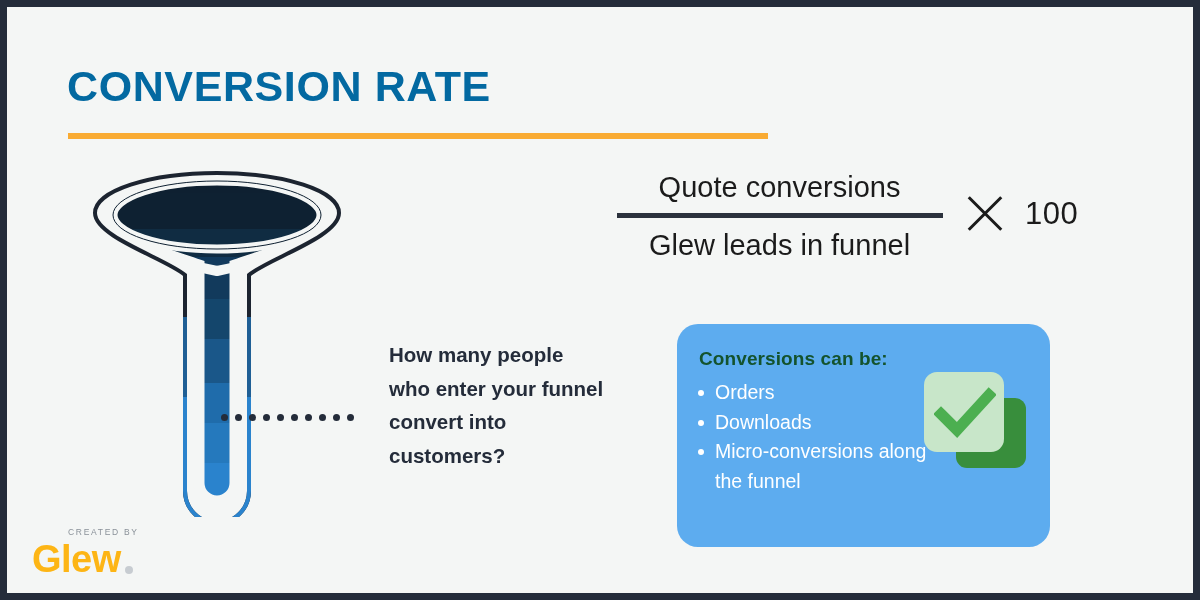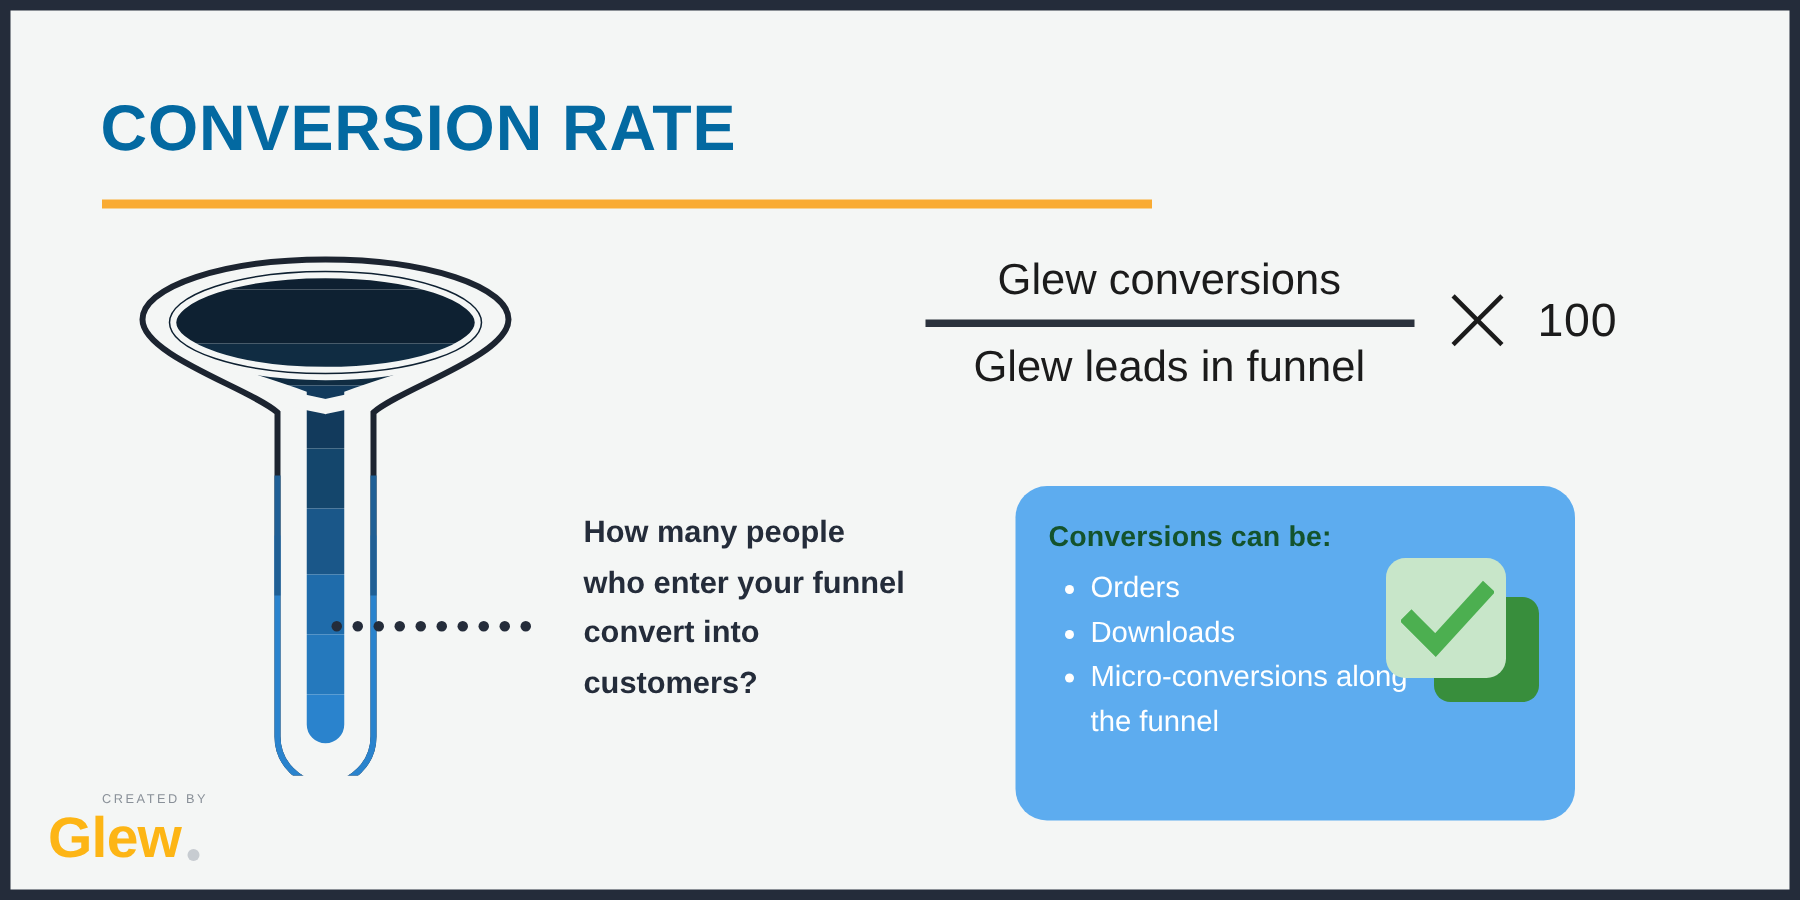--- a/index.html
+++ b/index.html
@@ -145,21 +145,21 @@
     position: absolute;
     left: 22px;
     top: 24px;
     font-size: 19px;
     font-weight: 700;
     color: #14532d;
     letter-spacing: 0.1px;
   }
   .card-list {
     position: absolute;
-    left: 24px;
+    left: 12px;
     top: 54px;
     width: 220px;
     margin: 0;
     padding: 0 0 0 26px;
     list-style: none;
     color: #ffffff;
     font-size: 19.5px;
     line-height: 29.5px;
   }
   .card-list li {
@@ -323,21 +323,21 @@
     <span style="left:84px"></span>
       <span style="left:98px"></span>
       <span style="left:112px"></span>
     <span style="left:126px"></span>
   </div>
 
   <div class="question">How many people who enter your funnel convert into customers?</div>
 
   <div class="formula">
     <div class="frac">
-      <div class="frac-num">Glew conversions</div>
+      <div class="frac-num">Quote conversions</div>
       <div class="frac-bar"></div>
       <div class="frac-den">Glew leads in funnel</div>
     </div>
     <div class="times">
         <i></i>
         <i></i>
       </div>
     <div class="hundred">100</div>
   </div>
 

